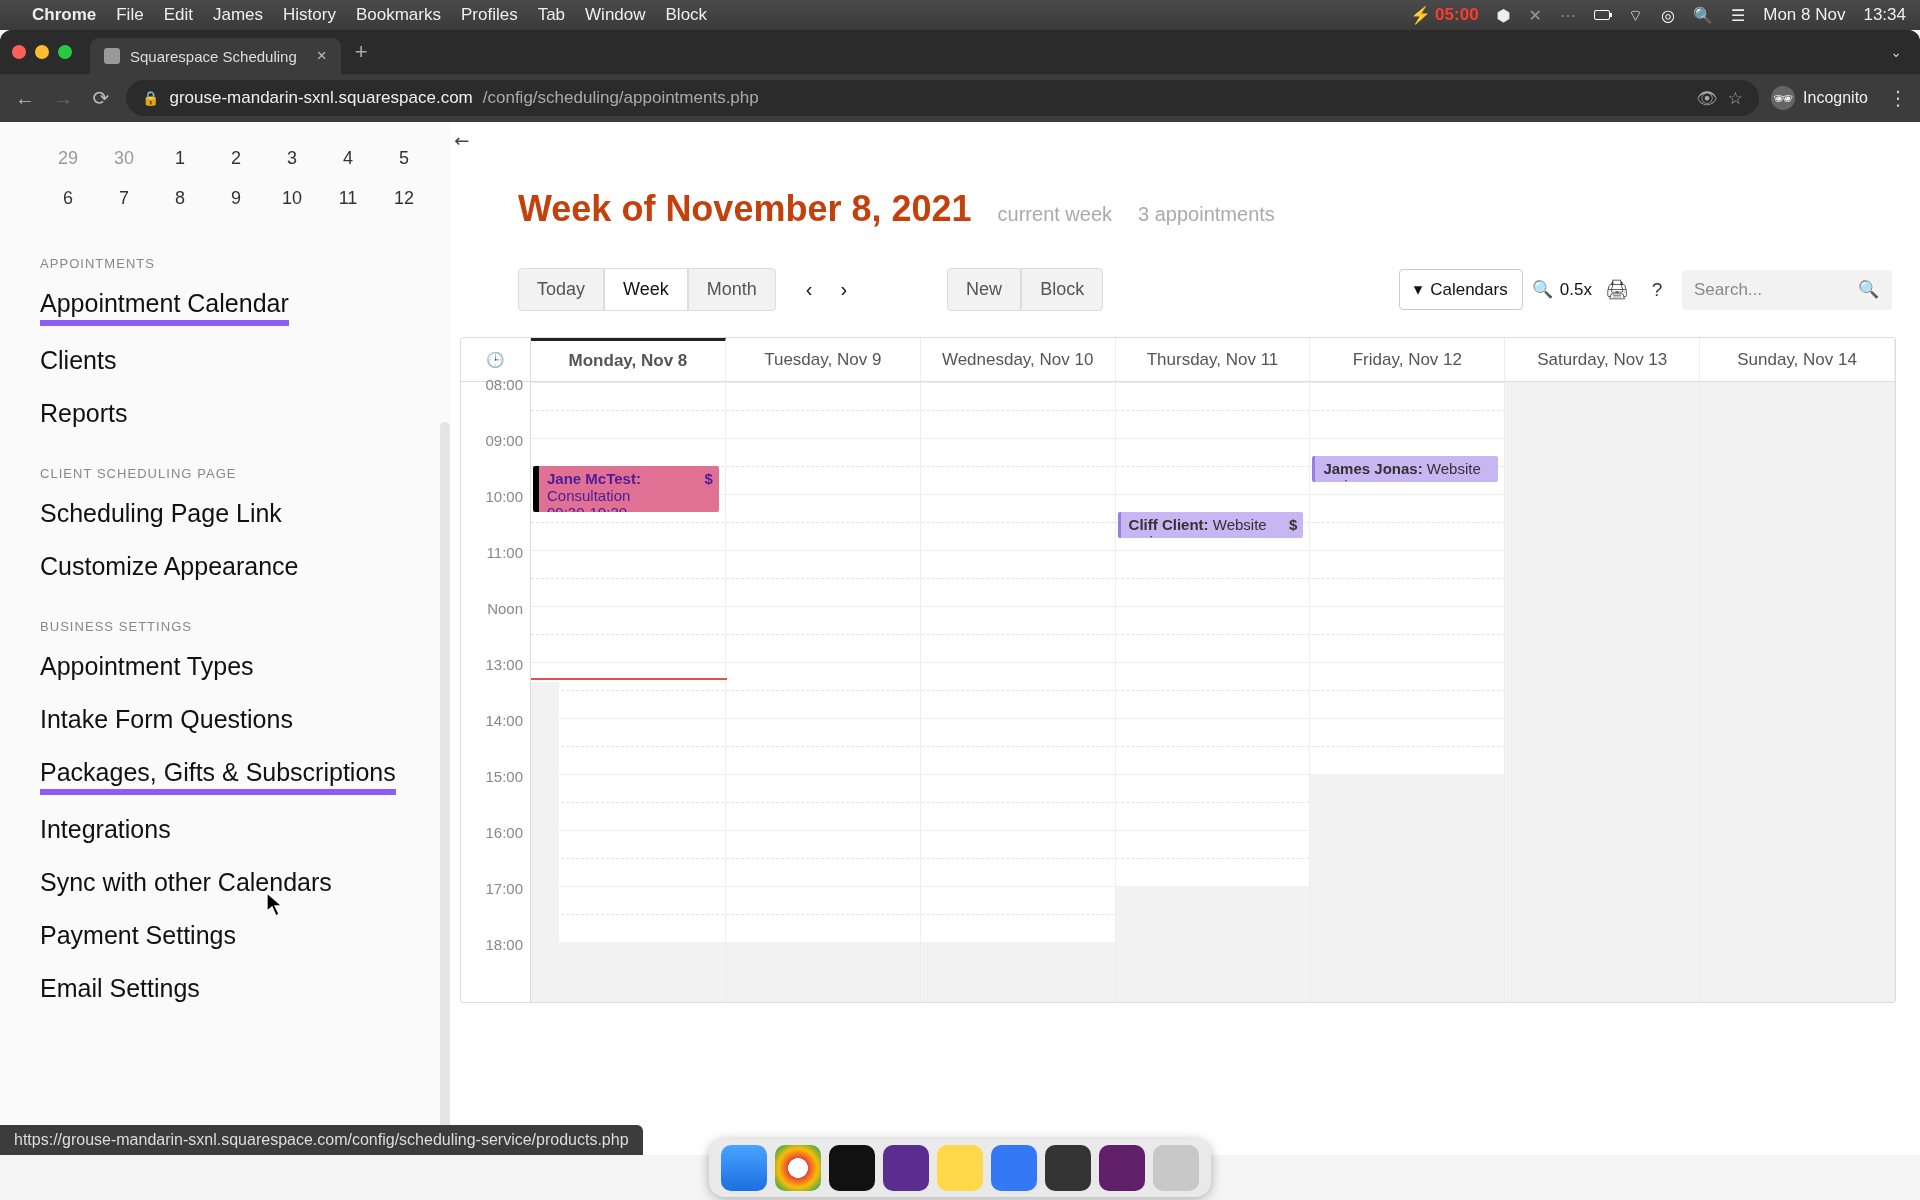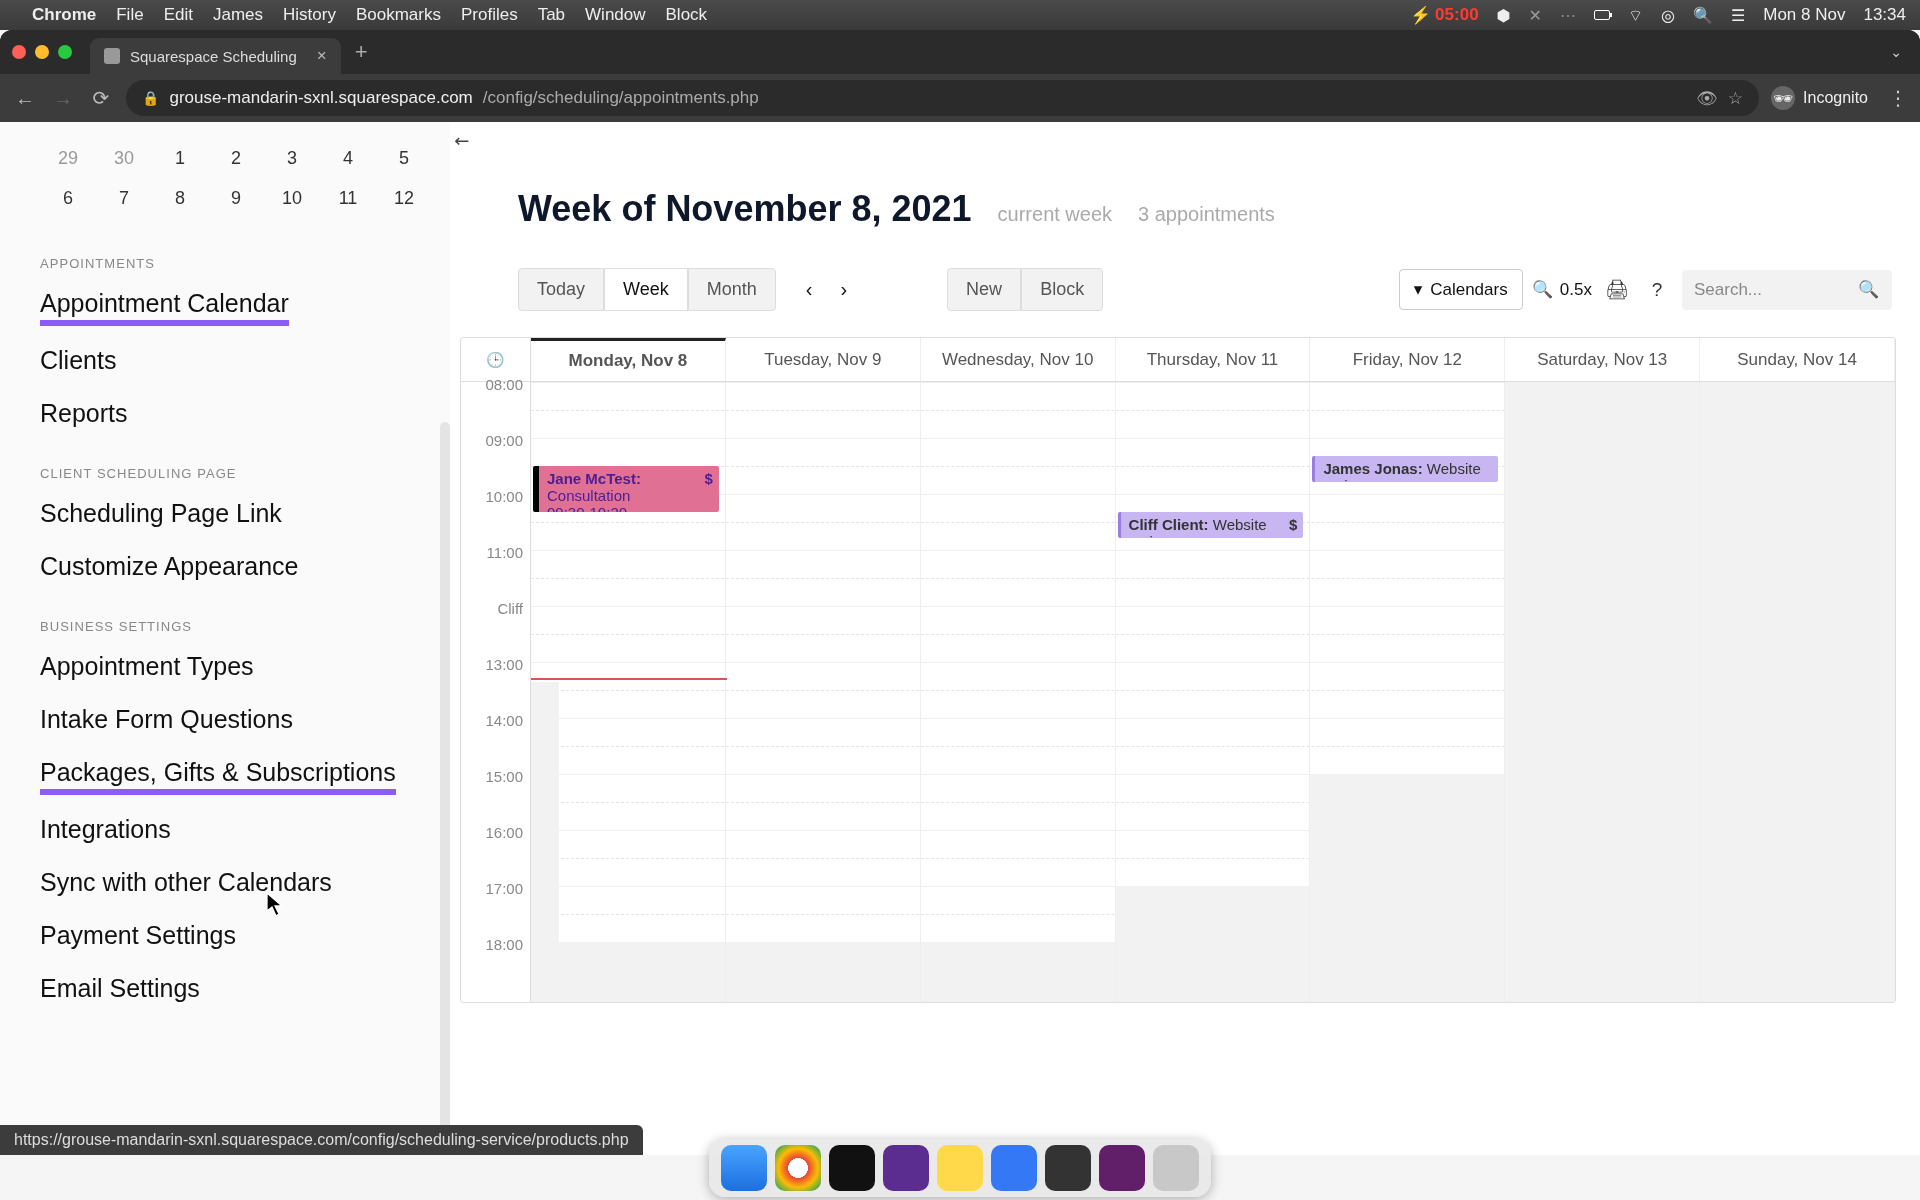--- a/index.html
+++ b/index.html
@@ -53,21 +53,21 @@
 .mini-cal-row span.prev { color:#999; }
 .sb-group { font-size:13px; letter-spacing:0.08em; color:#888; margin:14px 0 18px 0; }
 .sb-item { font-size:25px; color:#111; margin-bottom:20px; display:inline-block; border-bottom:2px solid transparent; padding-bottom:2px; cursor:pointer; }
 .sb-item.active, .sb-item.underline { border-bottom:6px solid #8b5cf6; }
 .sb-scroll-gutter { position:absolute; right:0; top:300px; bottom:0; width:10px; background:#e4e4e4; border-radius:5px; }
 
 
 .main { flex:1; padding:0 24px 0 10px; position:relative; }
 .collapse-arrow { position:absolute; left:4px; top:8px; font-size:18px; color:#444; transform:rotate(-45deg); }
 .title-row { display:flex; align-items:baseline; gap:26px; margin:66px 0 38px 58px; }
-.title-row h1 { font-size:36px; font-weight:700; color:#0f172a; }
+.title-row h1 { font-size:36px; font-weight:700; color:#c2410c; }
 .title-row .sub { font-size:20px; color:#aaa; }
 
 .toolbar { display:flex; align-items:center; gap:10px; margin-left:58px; margin-right:4px; }
 .seg { display:flex; }
 .seg button { background:#f2f2f2; border:1px solid #ddd; padding:10px 18px; font-size:18px; color:#555; cursor:pointer; }
 .seg button.active { background:#fff; font-weight:500; color:#111; }
 .seg button:first-child { border-radius:4px 0 0 4px; }
 .seg button:last-child { border-radius:0 4px 4px 0; }
 .arrows { display:flex; gap:28px; margin:0 20px; font-size:20px; color:#111; }
 .toolbar .gap { flex:0 0 60px; }
@@ -276,21 +276,21 @@
           <div class="day">Friday, Nov 12</div>
           <div class="day">Saturday, Nov 13</div>
           <div class="day">Sunday, Nov 14</div>
         </div>
         <div class="cal-body">
           <div class="hours">
             <div class="hour" style="top:-6px">08:00</div>
             <div class="hour" style="top:50px">09:00</div>
             <div class="hour" style="top:106px">10:00</div>
             <div class="hour" style="top:162px">11:00</div>
-            <div class="hour" style="top:218px">Cliff</div>
+            <div class="hour" style="top:218px">Noon</div>
             <div class="hour" style="top:274px">13:00</div>
             <div class="hour" style="top:330px">14:00</div>
             <div class="hour" style="top:386px">15:00</div>
             <div class="hour" style="top:442px">16:00</div>
             <div class="hour" style="top:498px">17:00</div>
             <div class="hour" style="top:554px">18:00</div>
           </div>
 
           <div class="hline" style="top:0"></div>
             <div class="hline dash" style="top:28px"></div>

